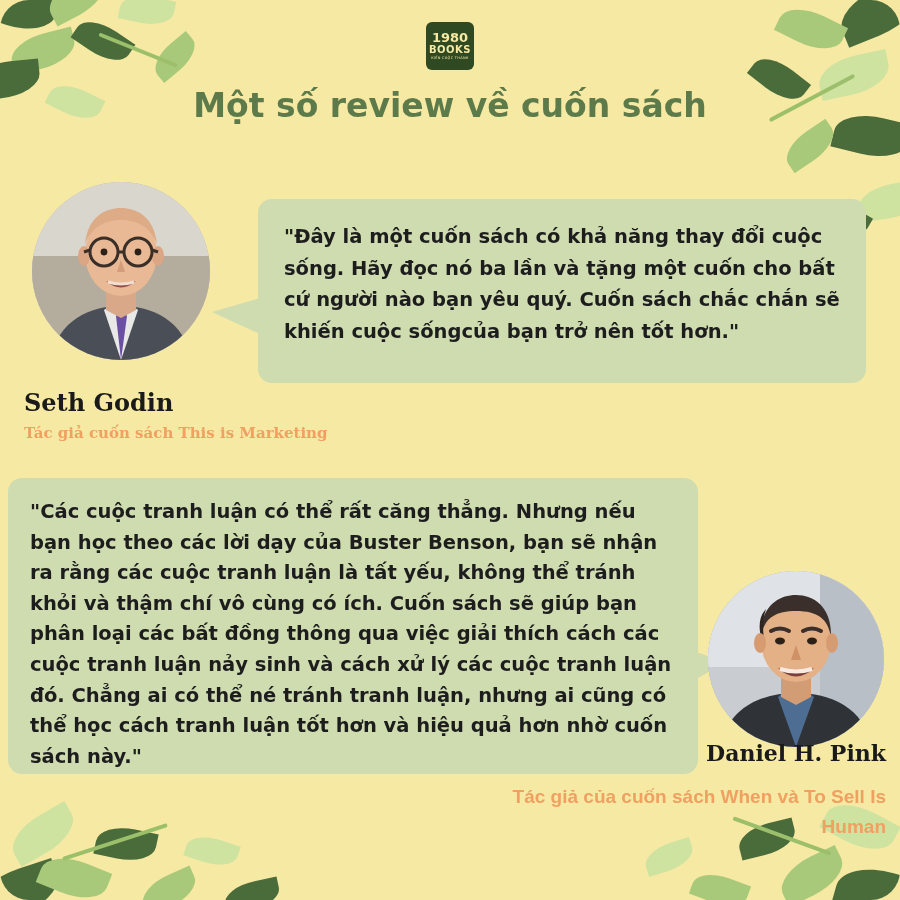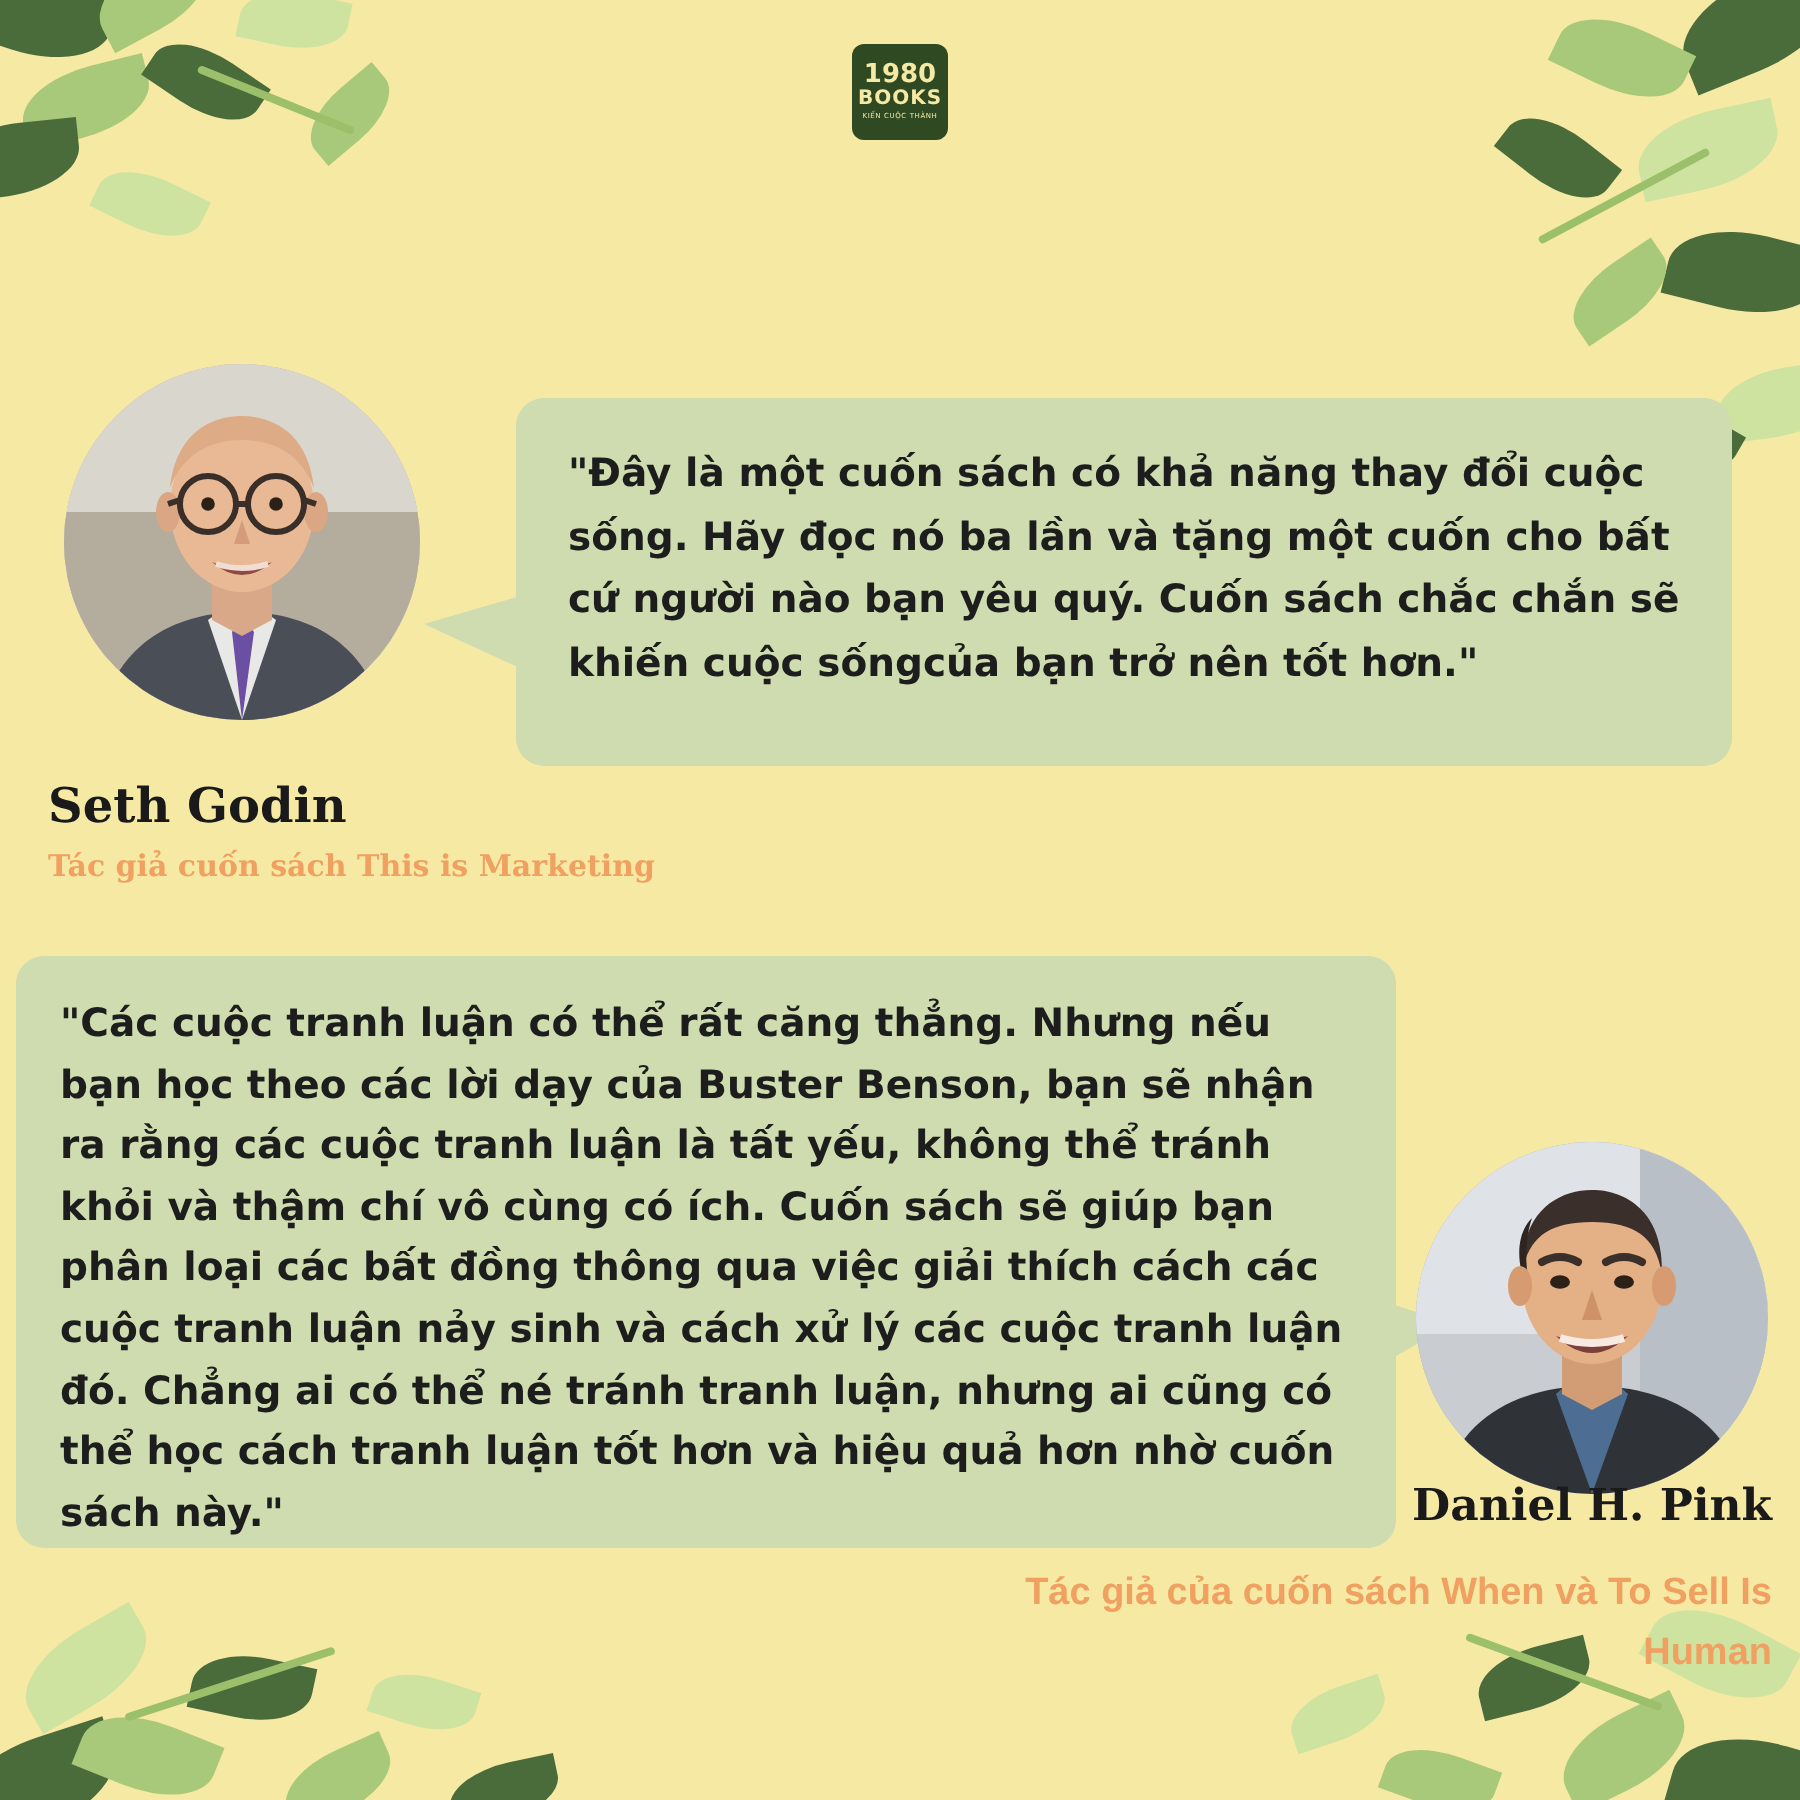--- a/index.html
+++ b/index.html
@@ -12,20 +12,21 @@
     font-family: "DejaVu Sans", sans-serif;
     background: #f6e8a0;
     overflow: hidden;
   }
   .page {
     position: relative;
     width: 900px;
     height: 900px;
     background: #f6e9a4;
     overflow: hidden;
+    border-radius: 29px;
   }
 
   
   .leaf {
     position: absolute;
     border-radius: 60% 0 60% 0;
     opacity: 1;
   }
   .stem {
     position: absolute;
@@ -256,20 +257,21 @@
     <div class="leaf" style="right:206px; bottom:30px; width:50px; height:26px; background:#cfe3a0; transform:rotate(-18deg);"></div>
     <div class="stem" style="right:66px; bottom:62px; width:104px; height:4px; transform:rotate(20deg);"></div>
   </div>
 
   <div class="logo">
     <span class="l1">1980</span>
     <span class="l2">BOOKS</span>
     <span class="l3">KIẾN CUỘC THÀNH</span>
   </div>
 
+  <div class="title">Một số review về cuốn sách</div>
 
   <div class="avatar1">
     <svg width="178" height="178" viewBox="0 0 178 178">
       <rect x="0" y="0" width="178" height="178" fill="#cfcabd"></rect>
       <rect x="0" y="0" width="178" height="74" fill="#d9d6cd"></rect>
       <rect x="0" y="74" width="178" height="104" fill="#b4ac9c"></rect>
 
       <path d="M18 178 C26 138 58 124 89 124 C120 124 152 138 160 178 Z" fill="#4a4f57"></path>
       <path d="M72 128 L89 178 L106 128 L95 120 L83 120 Z" fill="#e8e8e6"></path>
       <path d="M84 134 L89 178 L95 134 L89 126 Z" fill="#6b4fa3"></path>

